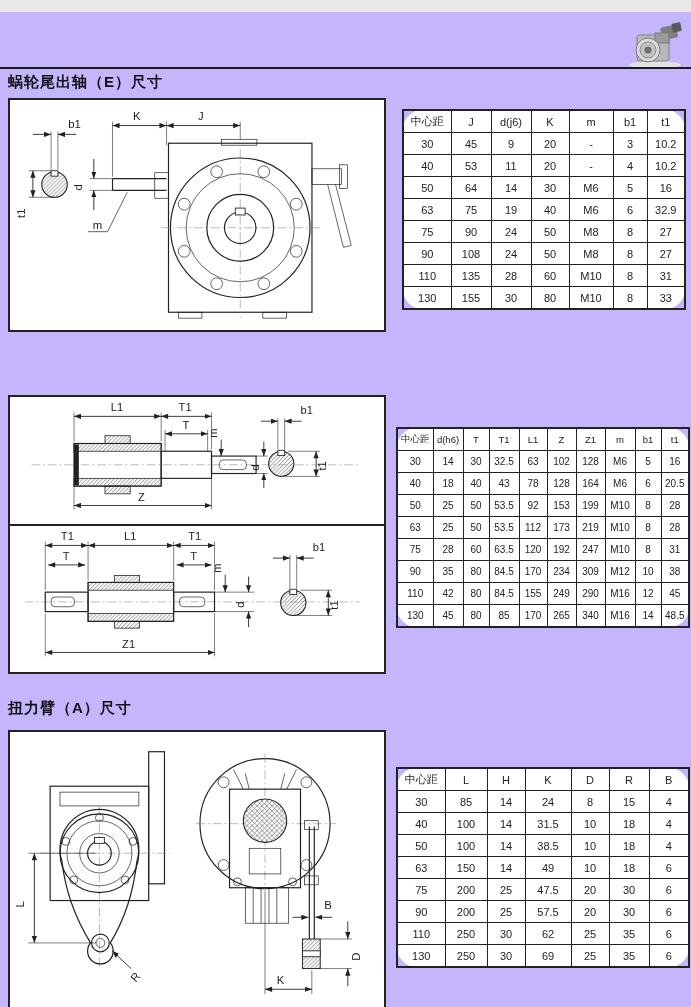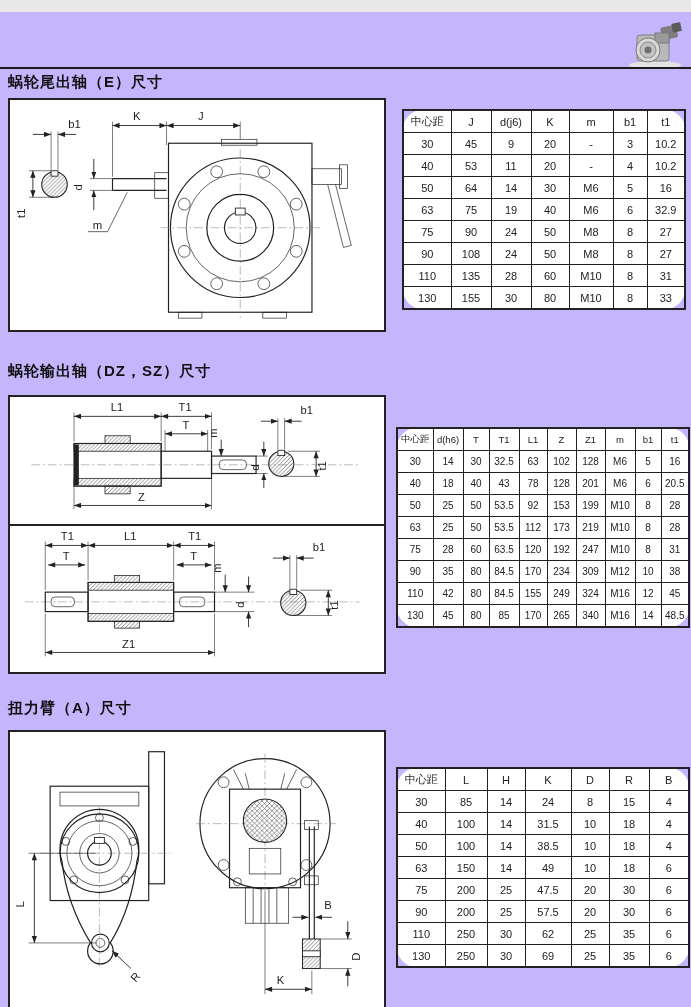--- a/index.html
+++ b/index.html
@@ -225,21 +225,20 @@
           <td>155</td>
           <td>30</td>
           <td>80</td>
           <td>M10</td>
           <td>8</td>
           <td>33</td>
         </tr>
       </tbody>
     </table>
 
-  <div class="sec-heading" id="h2">蜗轮输出轴（DZ，SZ）尺寸</div>
 
   <div class="draw-box" id="box2a">
     <svg width="374" height="123" viewBox="0 0 378 127">
       <defs>
         <pattern id="p2" width="4" height="4" patternUnits="userSpaceOnUse">
           <path d="M0,4 L4,0" stroke="#555" stroke-width="0.7"></path>
         </pattern>
         <marker id="a2e" markerWidth="9" markerHeight="7" refX="8" refY="3" orient="auto">
           <path d="M0,0 L8,3 L0,6 z" fill="#222"></path>
         </marker>
@@ -407,21 +406,21 @@
           <td>5</td>
           <td>16</td>
         </tr>
         <tr>
           <td>40</td>
           <td>18</td>
           <td>40</td>
           <td>43</td>
           <td>78</td>
           <td>128</td>
-          <td>201</td>
+          <td>164</td>
           <td>M6</td>
           <td>6</td>
           <td>20.5</td>
         </tr>
         <tr>
           <td>50</td>
           <td>25</td>
           <td>50</td>
           <td>53.5</td>
           <td>92</td>
@@ -467,21 +466,21 @@
           <td>10</td>
           <td>38</td>
         </tr>
         <tr>
           <td>110</td>
           <td>42</td>
           <td>80</td>
           <td>84.5</td>
           <td>155</td>
           <td>249</td>
-          <td>324</td>
+          <td>290</td>
           <td>M16</td>
           <td>12</td>
           <td>45</td>
         </tr>
         <tr>
           <td>130</td>
           <td>45</td>
           <td>80</td>
           <td>85</td>
           <td>170</td>

